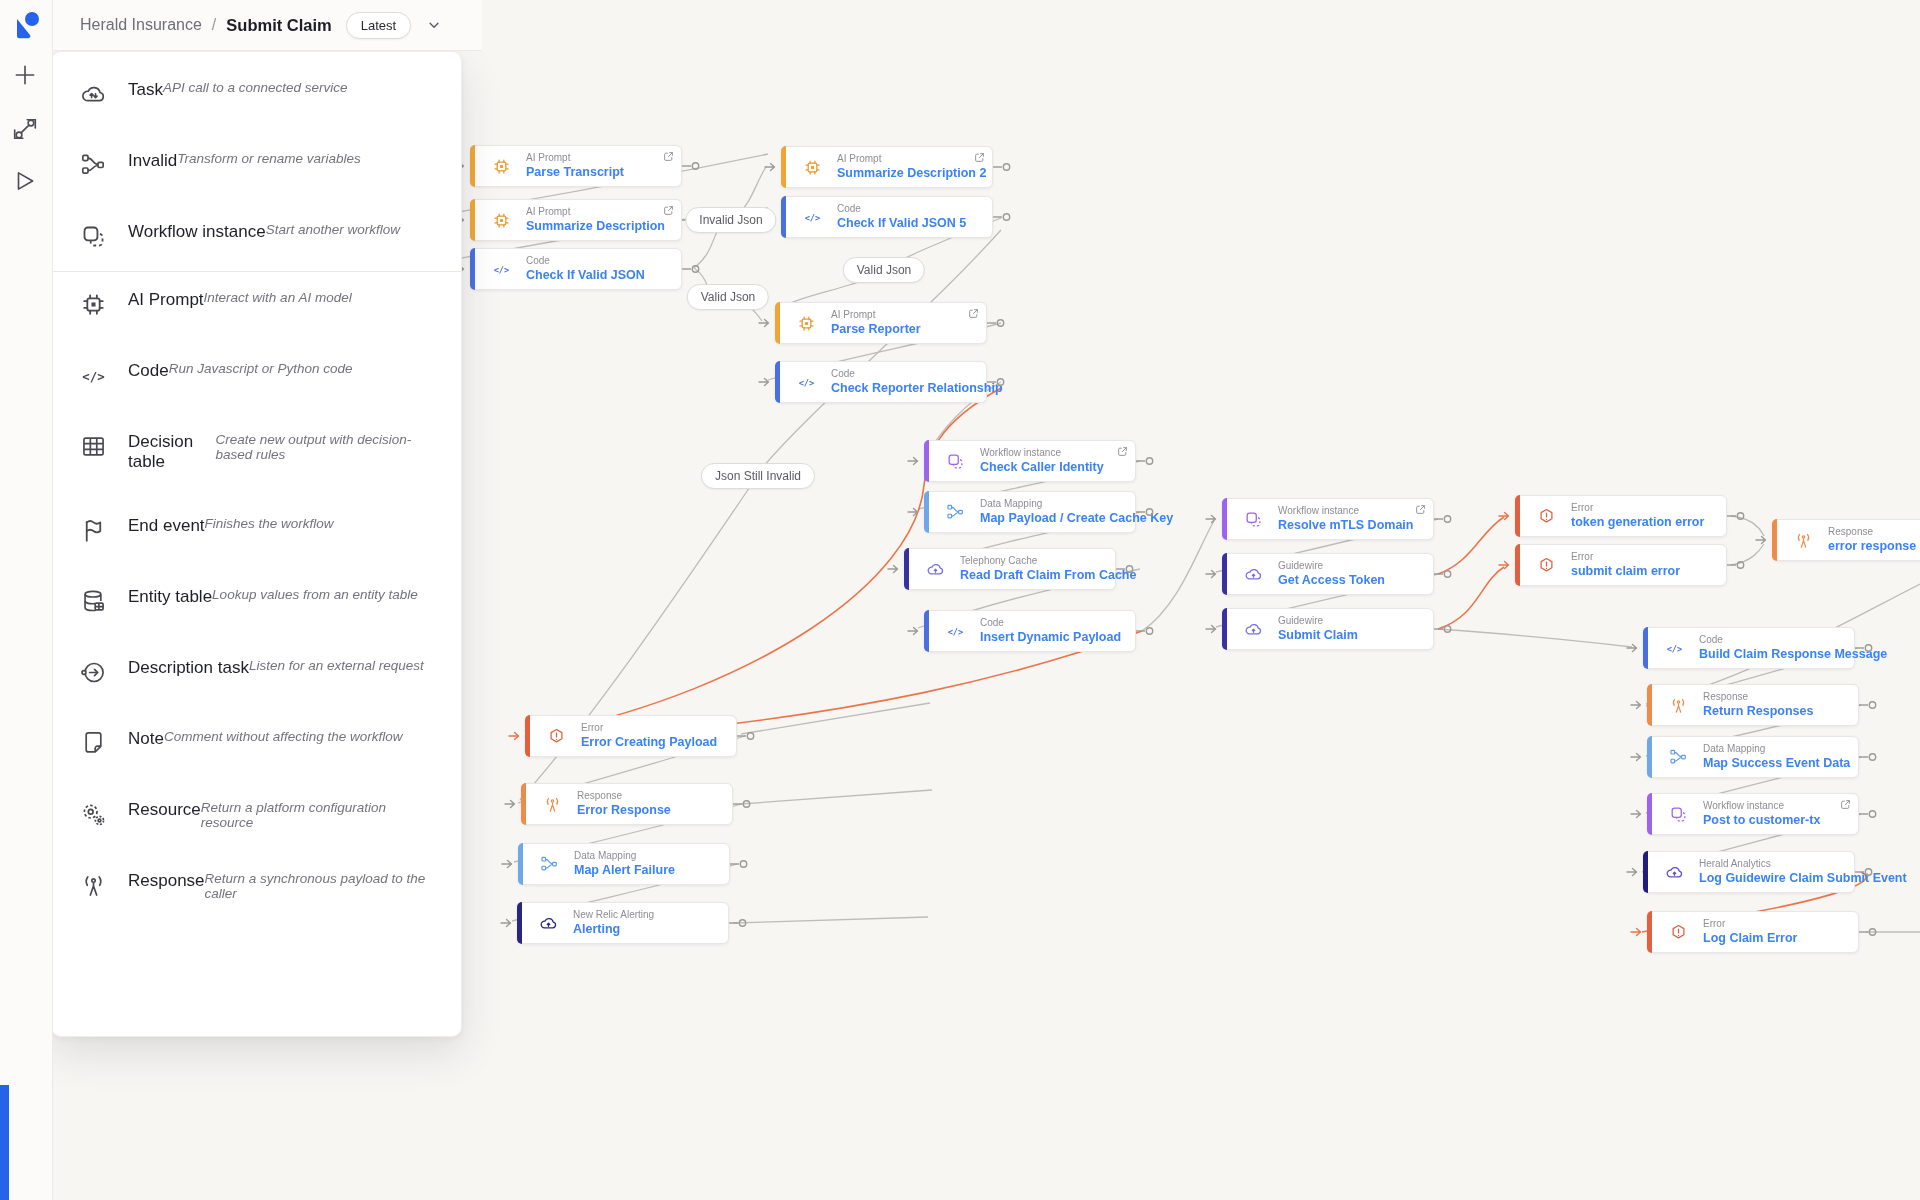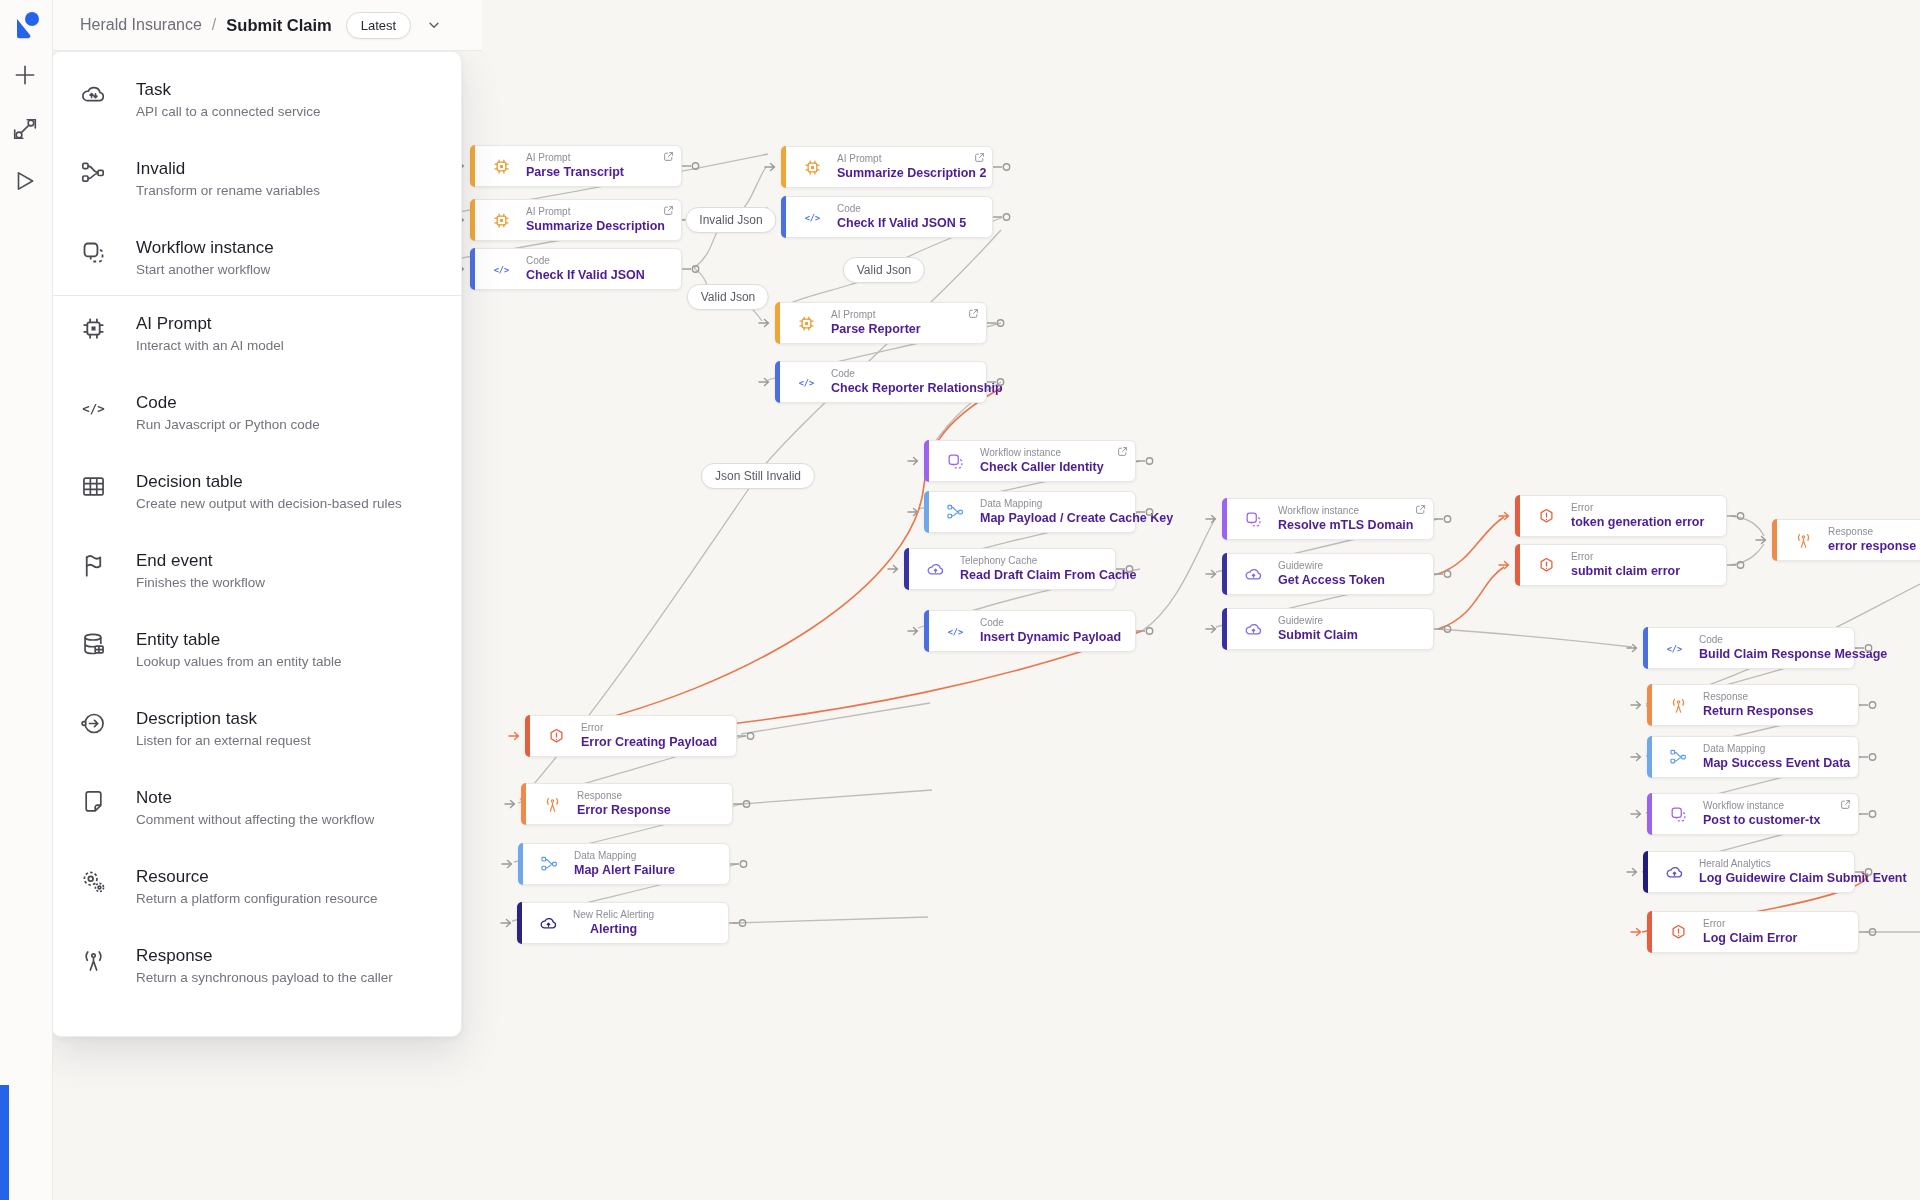--- a/index.html
+++ b/index.html
@@ -17,38 +17,38 @@
   .crumb-sep{font-size:16px;color:#9a9aa2;margin:0 10px;}
   .crumb-wf{font-size:16.5px;color:#1d1d26;font-weight:700;}
   .ver-badge{margin-left:14px;background:#fff;border:1px solid #dcdbd7;border-radius:999px;padding:5px 14px;font-size:13px;color:#2a2a33;box-shadow:0 1px 2px rgba(0,0,0,.05);cursor:pointer;}
   .chev{margin-left:16px;width:14px;height:14px;color:#5b5b64;cursor:pointer;}
 
   
   .palette{position:absolute;left:51px;top:51px;width:411px;height:986px;background:#fff;border:1px solid #eeedea;border-radius:10px;box-shadow:0 16px 42px rgba(40,40,60,.12),0 2px 6px rgba(40,40,60,.05);z-index:10;box-sizing:border-box;padding-top:28px;}
   .pitem{display:flex;gap:18px;padding:0 28px;margin-bottom:40px;cursor:pointer;}
   .picon{width:30px;height:30px;flex:none;color:#494951;padding-top:1px;}
   .picon svg{width:27px;height:27px;}
-  .ptxt{display:flex;flex-direction:column;margin-left:8px;}
+  .ptxt{display:flex;}
   .ptitle{font-size:17px;color:#1f1f28;margin-bottom:4px;}
-  .pdesc{font-size:13.5px;color:#73737d;}
+  .pdesc{font-size:13.5px;color:#73737d;font-style:italic;}
   .pdivider{height:1px;background:#e9e8e5;margin:-22px 0 18px 0;}
 
   
   .edges{position:absolute;left:0;top:0;z-index:1;}
   .edges path,.edges line{fill:none;stroke:#bdbcb8;stroke-width:1.3;}
   .edges .oe{stroke:#EC744A;stroke-width:1.6;}
 
   .pill{position:absolute;transform:translate(-50%,-50%);background:#fff;border:1px solid #dddcd8;border-radius:999px;padding:5px 13px;font-size:12px;color:#5b5b64;z-index:3;box-shadow:0 1px 2px rgba(0,0,0,.05);white-space:nowrap;}
 
   .node{position:absolute;width:212px;height:42px;background:#fff;border:1px solid #e8e7e3;border-radius:6px;box-shadow:0 1px 3px rgba(30,30,50,.07);display:flex;align-items:center;z-index:2;cursor:pointer;box-sizing:border-box;}
   .stripe{position:absolute;left:-1px;top:-1px;bottom:-1px;width:5px;border-radius:6px 0 0 6px;}
   .nicon{margin-left:21px;width:19px;height:19px;flex:none;}
   .ntext{margin-left:15px;display:flex;flex-direction:column;line-height:1.3;min-width:0;}
   .ntype{font-size:10px;color:#8d8d95;}
-  .ntitle{font-size:12.5px;color:#4c1d95;font-weight:700;white-space:nowrap;text-align:center;}
+  .ntitle{font-size:12.5px;color:#3b82f6;font-weight:700;white-space:nowrap;}
   .ext{position:absolute;top:5px;right:7px;width:11px;height:11px;color:#8d8d95;cursor:pointer;}
   .pin{position:absolute;left:-18px;top:50%;transform:translateY(-50%);width:14px;height:12px;color:#9b9a96;}
   .pin.po{color:#EC744A;}
   .port{position:absolute;right:-21px;top:50%;transform:translateY(-50%);width:20px;height:10px;color:#9b9a96;cursor:pointer;}
 
   .a-ai .stripe{background:#F0A637;} .a-ai .nicon{color:#E89A2F;}
   .a-code .stripe{background:#4A6FE0;} .a-code .nicon{color:#4A6FE0;}
   .a-wf .stripe{background:#9B63EE;} .a-wf .nicon{color:#9B63EE;}
   .a-dm .stripe{background:#6FA8EA;} .a-dm .nicon{color:#5E9BE6;}
   .a-cloud .stripe{background:#3832A0;} .a-cloud .nicon{color:#7A6EE0;}

